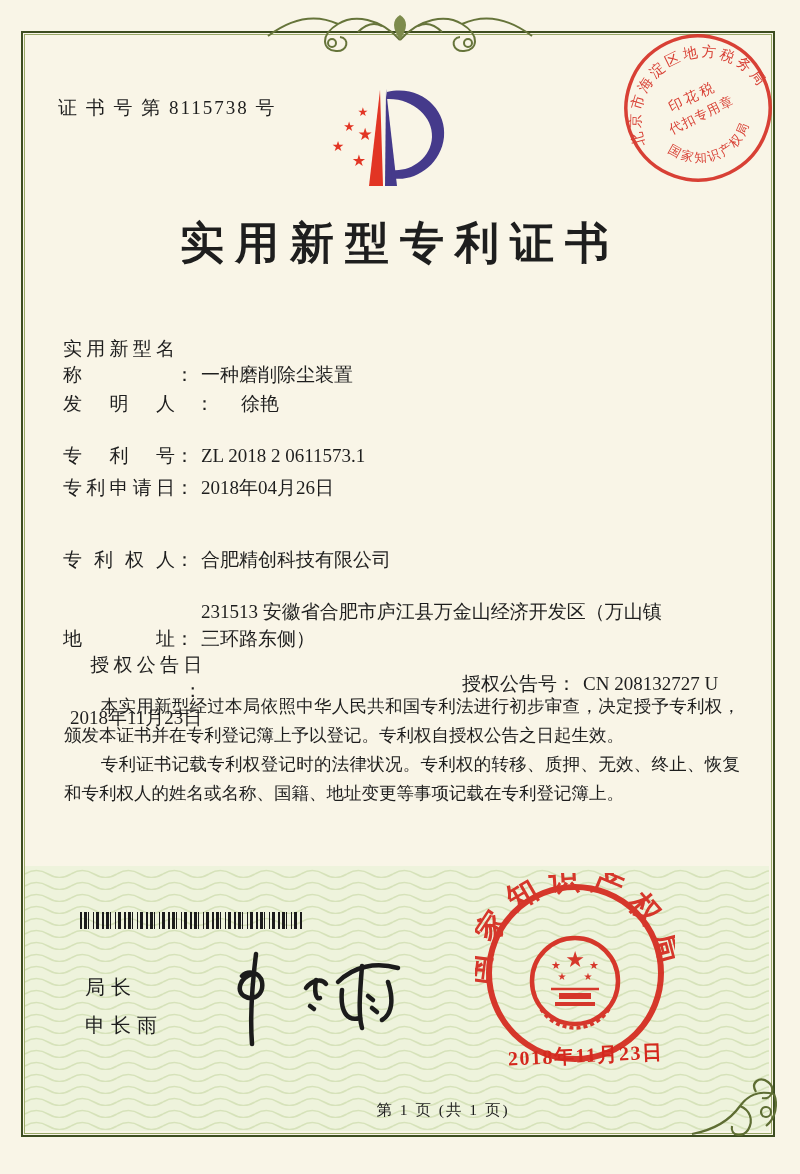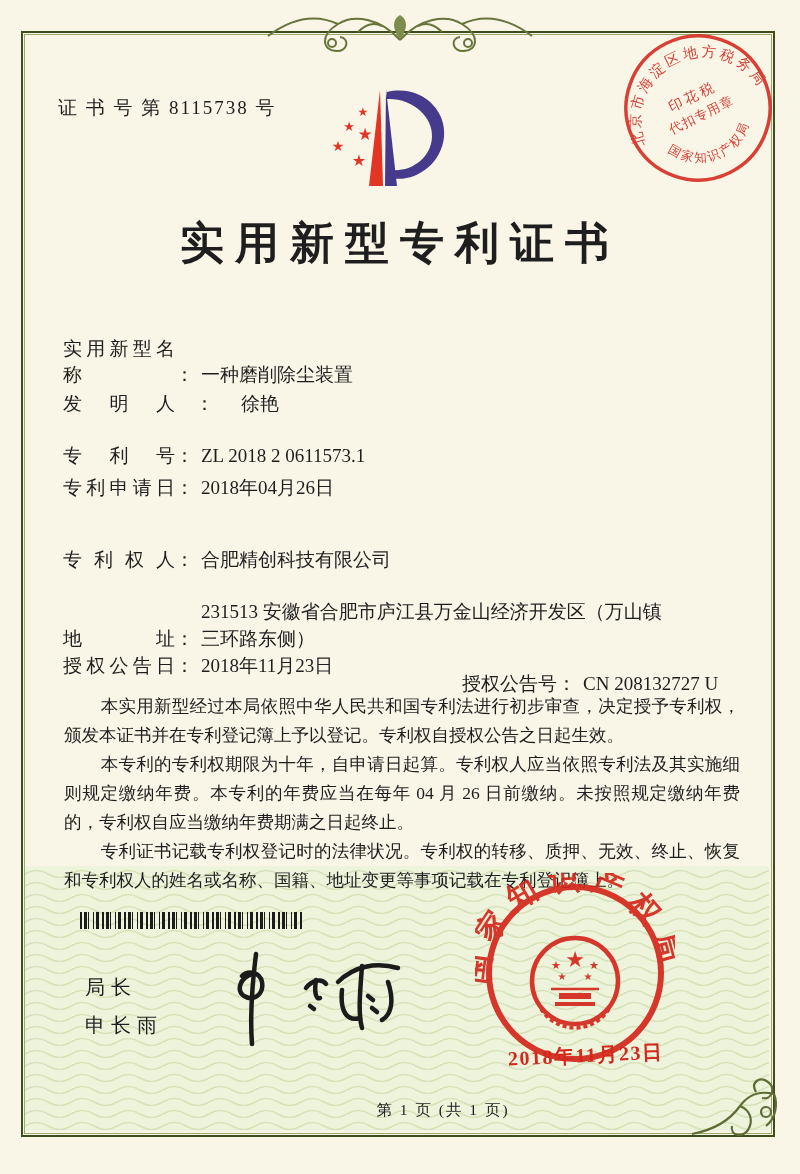--- a/index.html
+++ b/index.html
@@ -147,34 +147,33 @@
       <span class="flabel">专利权人</span>
         <span class="fcolon">：</span>
       <span class="fval">合肥精创科技有限公司</span>
     </div>
     <div class="frow" style="top:598px;">
       <span class="flabel">地址</span>
         <span class="fcolon">：</span>
       <span class="fval">231513 安徽省合肥市庐江县万金山经济开发区（万山镇
 三环路东侧）</span>
     </div>
-    <div class="frow" style="top:652px;">
+    <div class="frow" style="top:652px;flex-direction:column;">
       <span class="flabel">授权公告日</span>
         <span class="fcolon">：</span>
       <span class="fval">2018年11月23日</span>
     </div>
     <div class="frow" style="left:462px;top:652px;margin-top:18px;">
       <span>授权公告号</span>
         <span class="fcolon">：</span>
       <span class="fval">CN 208132727 U</span>
     </div>
 
     <div class="paras">
       <p>本实用新型经过本局依照中华人民共和国专利法进行初步审查，决定授予专利权，颁发本证书并在专利登记簿上予以登记。专利权自授权公告之日起生效。</p>
-      <p>本专利的专利权期限为十年，自申请日起算。专利权人应当依照专利法及其实施细则规定缴纳年费。本专利的年费应当在每年 04 月 26 日前缴纳。未按照规定缴纳年费的，专利权自应当缴纳年费期满之日起终止。</p>
       <p>专利证书记载专利权登记时的法律状况。专利权的转移、质押、无效、终止、恢复和专利权人的姓名或名称、国籍、地址变更等事项记载在专利登记簿上。</p>
     </div>
 
     <div class="barcode"></div>
 
     <div class="officer-title">局长</div>
     <div class="officer-name">申长雨</div>
 
     <svg class="signature" width="210" height="100" viewBox="0 0 210 100">
       <g fill="none" stroke="#1b1b1b" stroke-width="4.5" stroke-linecap="round">

